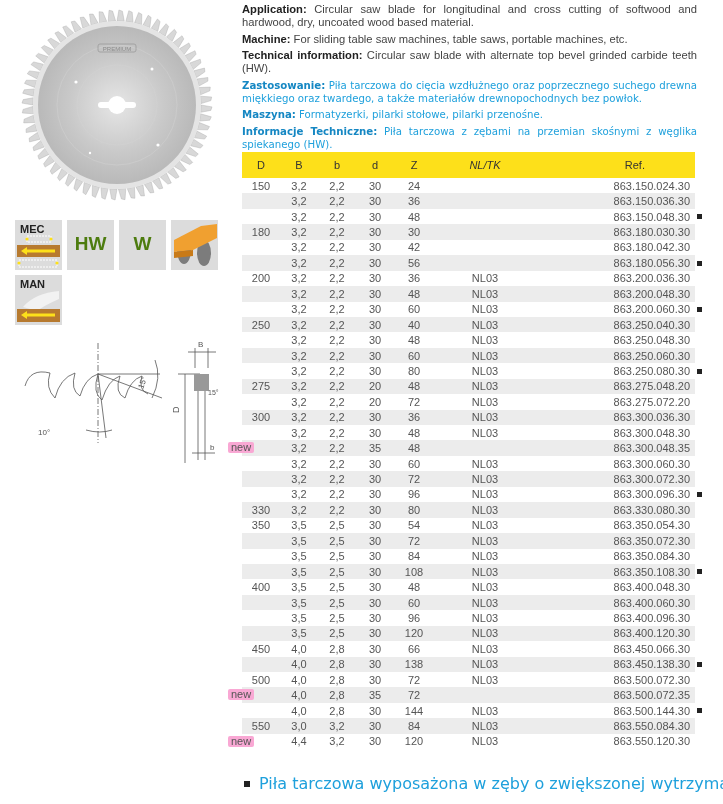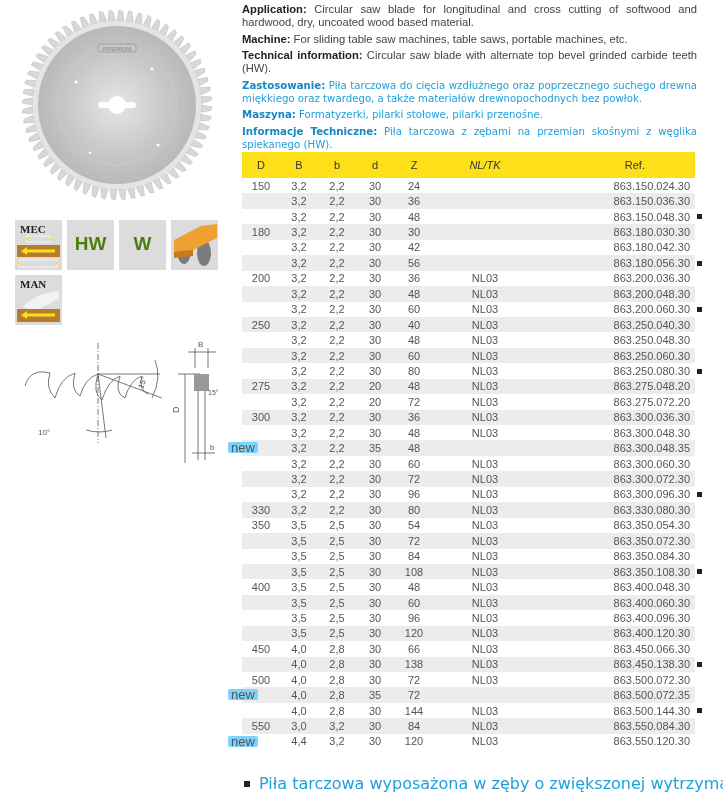--- a/index.html
+++ b/index.html
@@ -2,21 +2,21 @@
 <html><head>
 <meta charset="utf-8">
 <style>
   * { box-sizing: border-box; margin: 0; padding: 0; }
   body { width: 723px; height: 804px; background: #ffffff; position: relative; overflow: hidden; font-family: "Liberation Sans", sans-serif; color: #444; }
 
   
   .blade { position: absolute; left: 20px; top: 8px; width: 194px; height: 194px; }
   .icons { position: absolute; left: 15px; top: 220px; }
   .icon-box { position: absolute; width: 47px; height: 50px; background: #dcdcdc; }
-  .icon-box .lbl { position: absolute; left: 5px; top: 3px; font-weight: bold; font-size: 11px; color: #222; font-family: Liberation Serif, serif; }
+  .icon-box .lbl { position: absolute; left: 5px; top: 3px; font-weight: bold; font-size: 11px; color: #222; }
   .icon-box .big { position: absolute; left: 0; right: 0; top: 13px; text-align: center; font-weight: bold; font-size: 19px; color: #4d7c0f; }
   .profile { position: absolute; left: 20px; top: 338px; width: 200px; height: 125px; }
 
   
   .desc { position: absolute; left: 242px; top: 3px; width: 455px; font-size: 11.2px; line-height: 13px; }
   .desc p { margin-bottom: 3.5px; text-align: justify; }
   .desc b { color: #222; }
   .desc .en { color: #444; }
   .desc .pl { color: #1ea0dc; font-family: "DejaVu Sans", sans-serif; font-size: 10.2px; line-height: 13px; }
   .desc .pl b { color: #1587c3; }
@@ -30,21 +30,21 @@
   .cD { width: 38px; text-align: center; }
   .cB { width: 38px; text-align: center; }
   .cb { width: 38px; text-align: center; }
   .cd { width: 38px; text-align: center; }
   .cZ { width: 40px; text-align: center; }
   .cNL { width: 92px; text-align: center; padding-left: 10px; }
   .cRef { width: 169px; text-align: right; padding-right: 5px; }
   .thead .cRef { padding-right: 60px; }
   .thead .cNL { padding-left: 0; width: 102px; font-style: italic; }
   .marker { position: absolute; right: -7px; top: 5.5px; width: 5px; height: 5px; background: #222; }
-  .newbadge { position: absolute; left: -14px; top: 2px; height: 11px; padding: 0 3px; background: #7dd3fc; border-radius: 2px; font-size: 13px; line-height: 11px; color: #555; }
+  .newbadge { position: absolute; left: -14px; top: 2px; height: 11px; padding: 0 3px; background: #f9a8d4; border-radius: 2px; font-size: 11px; line-height: 11px; color: #555; }
 
   
   .notes { position: absolute; left: 242px; top: 777px; font-size: 11.2px; line-height: 13px; }
   .note { position: relative; padding-left: 17px; white-space: nowrap; }
   .note .sq { position: absolute; left: 2px; top: 4px; width: 6px; height: 6px; background: #222; }
   .note.en { color: #444; }
   .note.pl { color: #1ea0dc; font-family: "DejaVu Sans", sans-serif; font-size: 16px; }
 </style>
 </head>
 <body>

